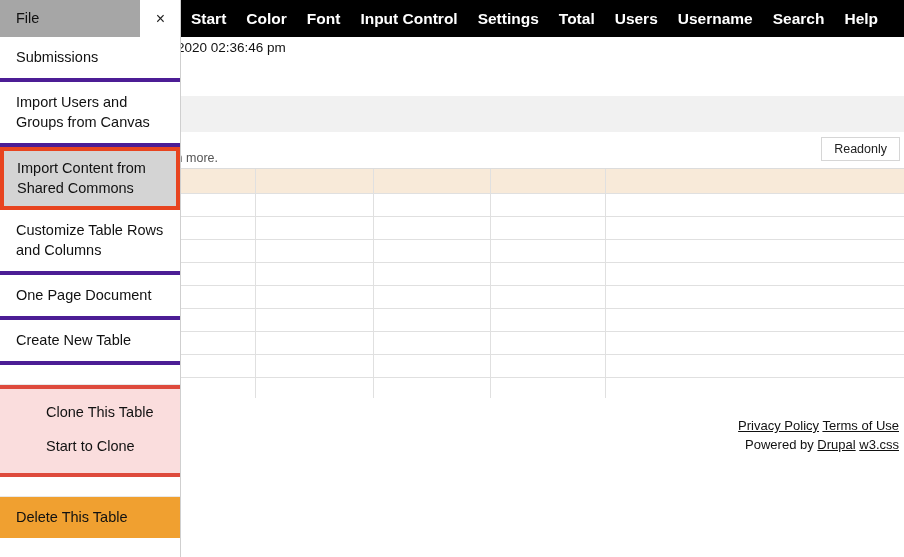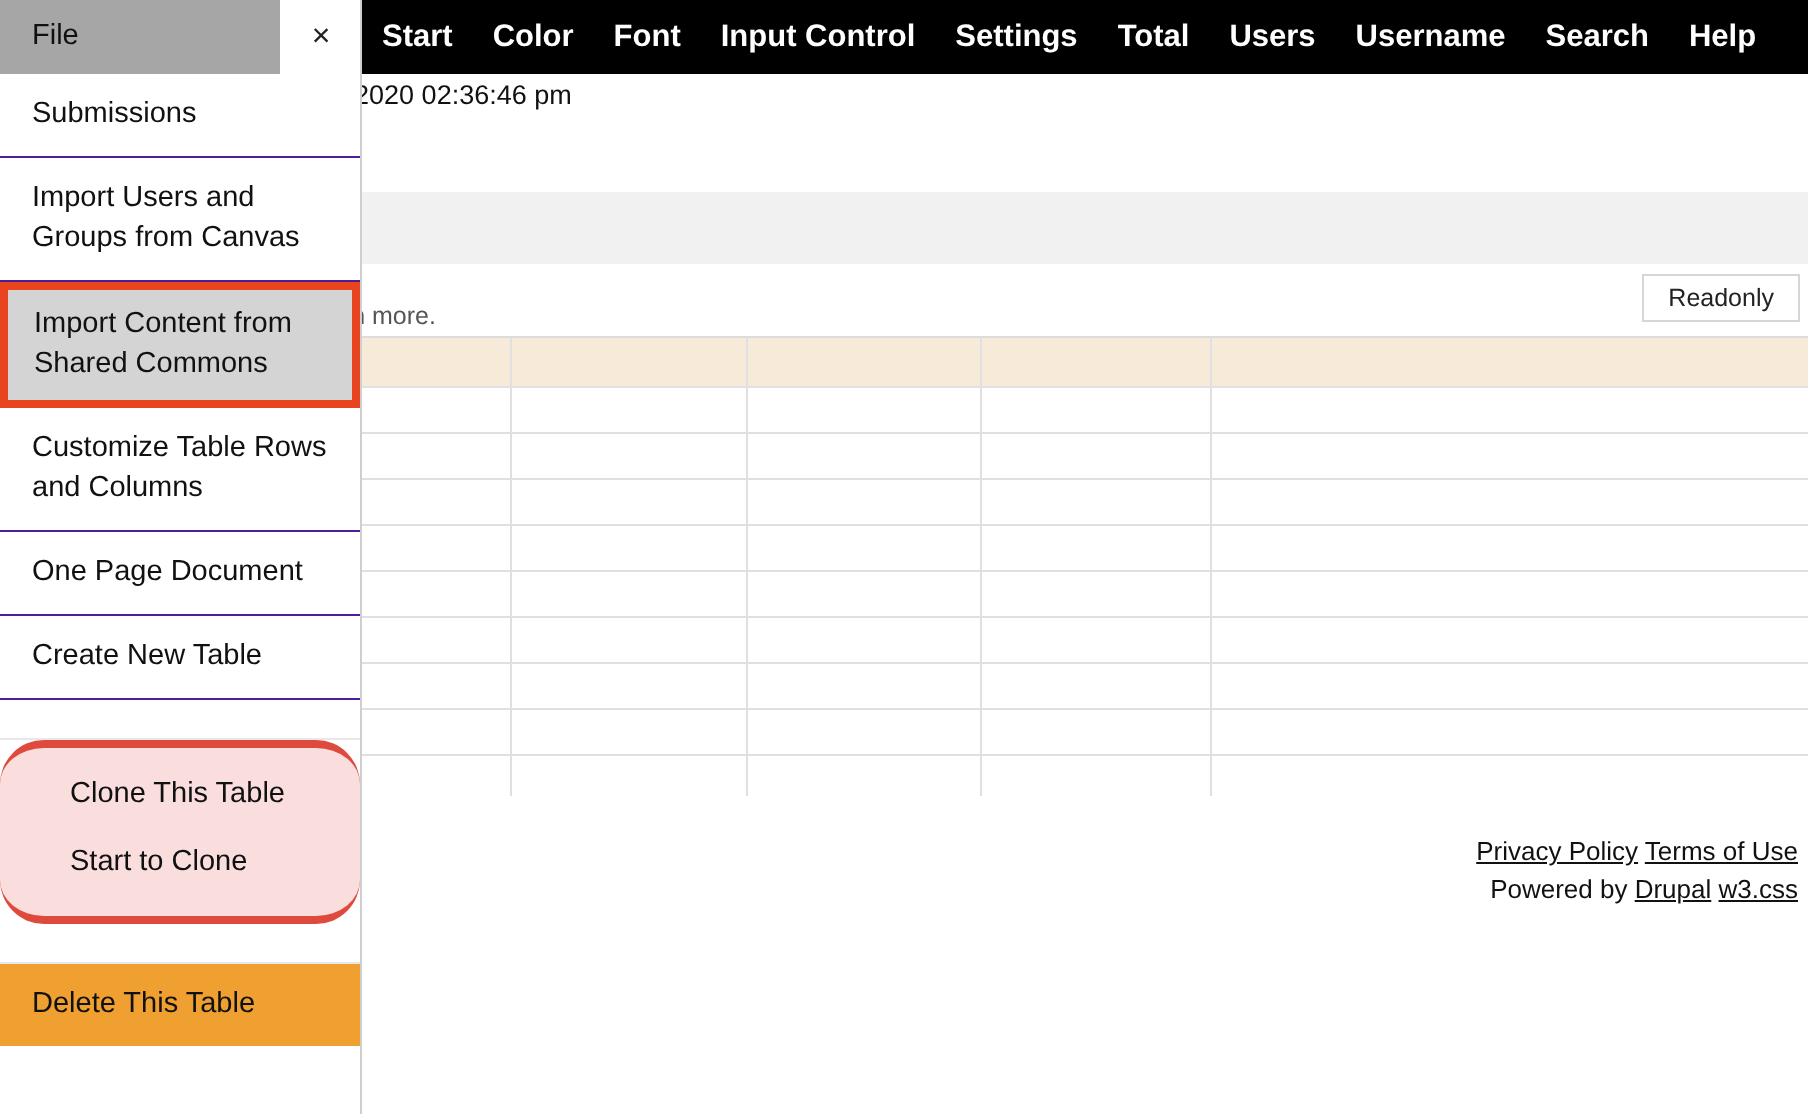--- a/index.html
+++ b/index.html
@@ -152,39 +152,38 @@
     cursor: pointer;
     background: #fff;
   }
 
   .menu-item {
     position: relative;
     padding: 10px 16px 11px 16px;
     font-size: 14.5px;
     line-height: 20px;
     color: #111;
-    border-bottom: 1px solid #4c1d95;
+    border-bottom: 4px solid #4c1d95;
     cursor: pointer;
     background: #ffffff;
   }
   .menu-item.highlighted {
     background: #d4d4d4;
     border: 4px solid #e8441f;
     border-left: 4px solid #e8441f;
     padding: 7px 13px 8px 13px;
     border-bottom-color: #e8441f;
   }
 
   
   .clone-panel {
     background: #fadddd;
     border-top: 4px solid #de4a3c;
     border-bottom: 4px solid #de4a3c;
-    padding: 6px 0 10px 3px;
-    border-radius: 22px;
+    padding: 6px 0 10px 14px;
   }
   .clone-row {
     padding: 7px 16px 7px 32px;
     font-size: 14.5px;
     line-height: 20px;
     color: #111;
     cursor: pointer;
   }
   .clone-row.static { cursor: default; }
   .clone-check {

